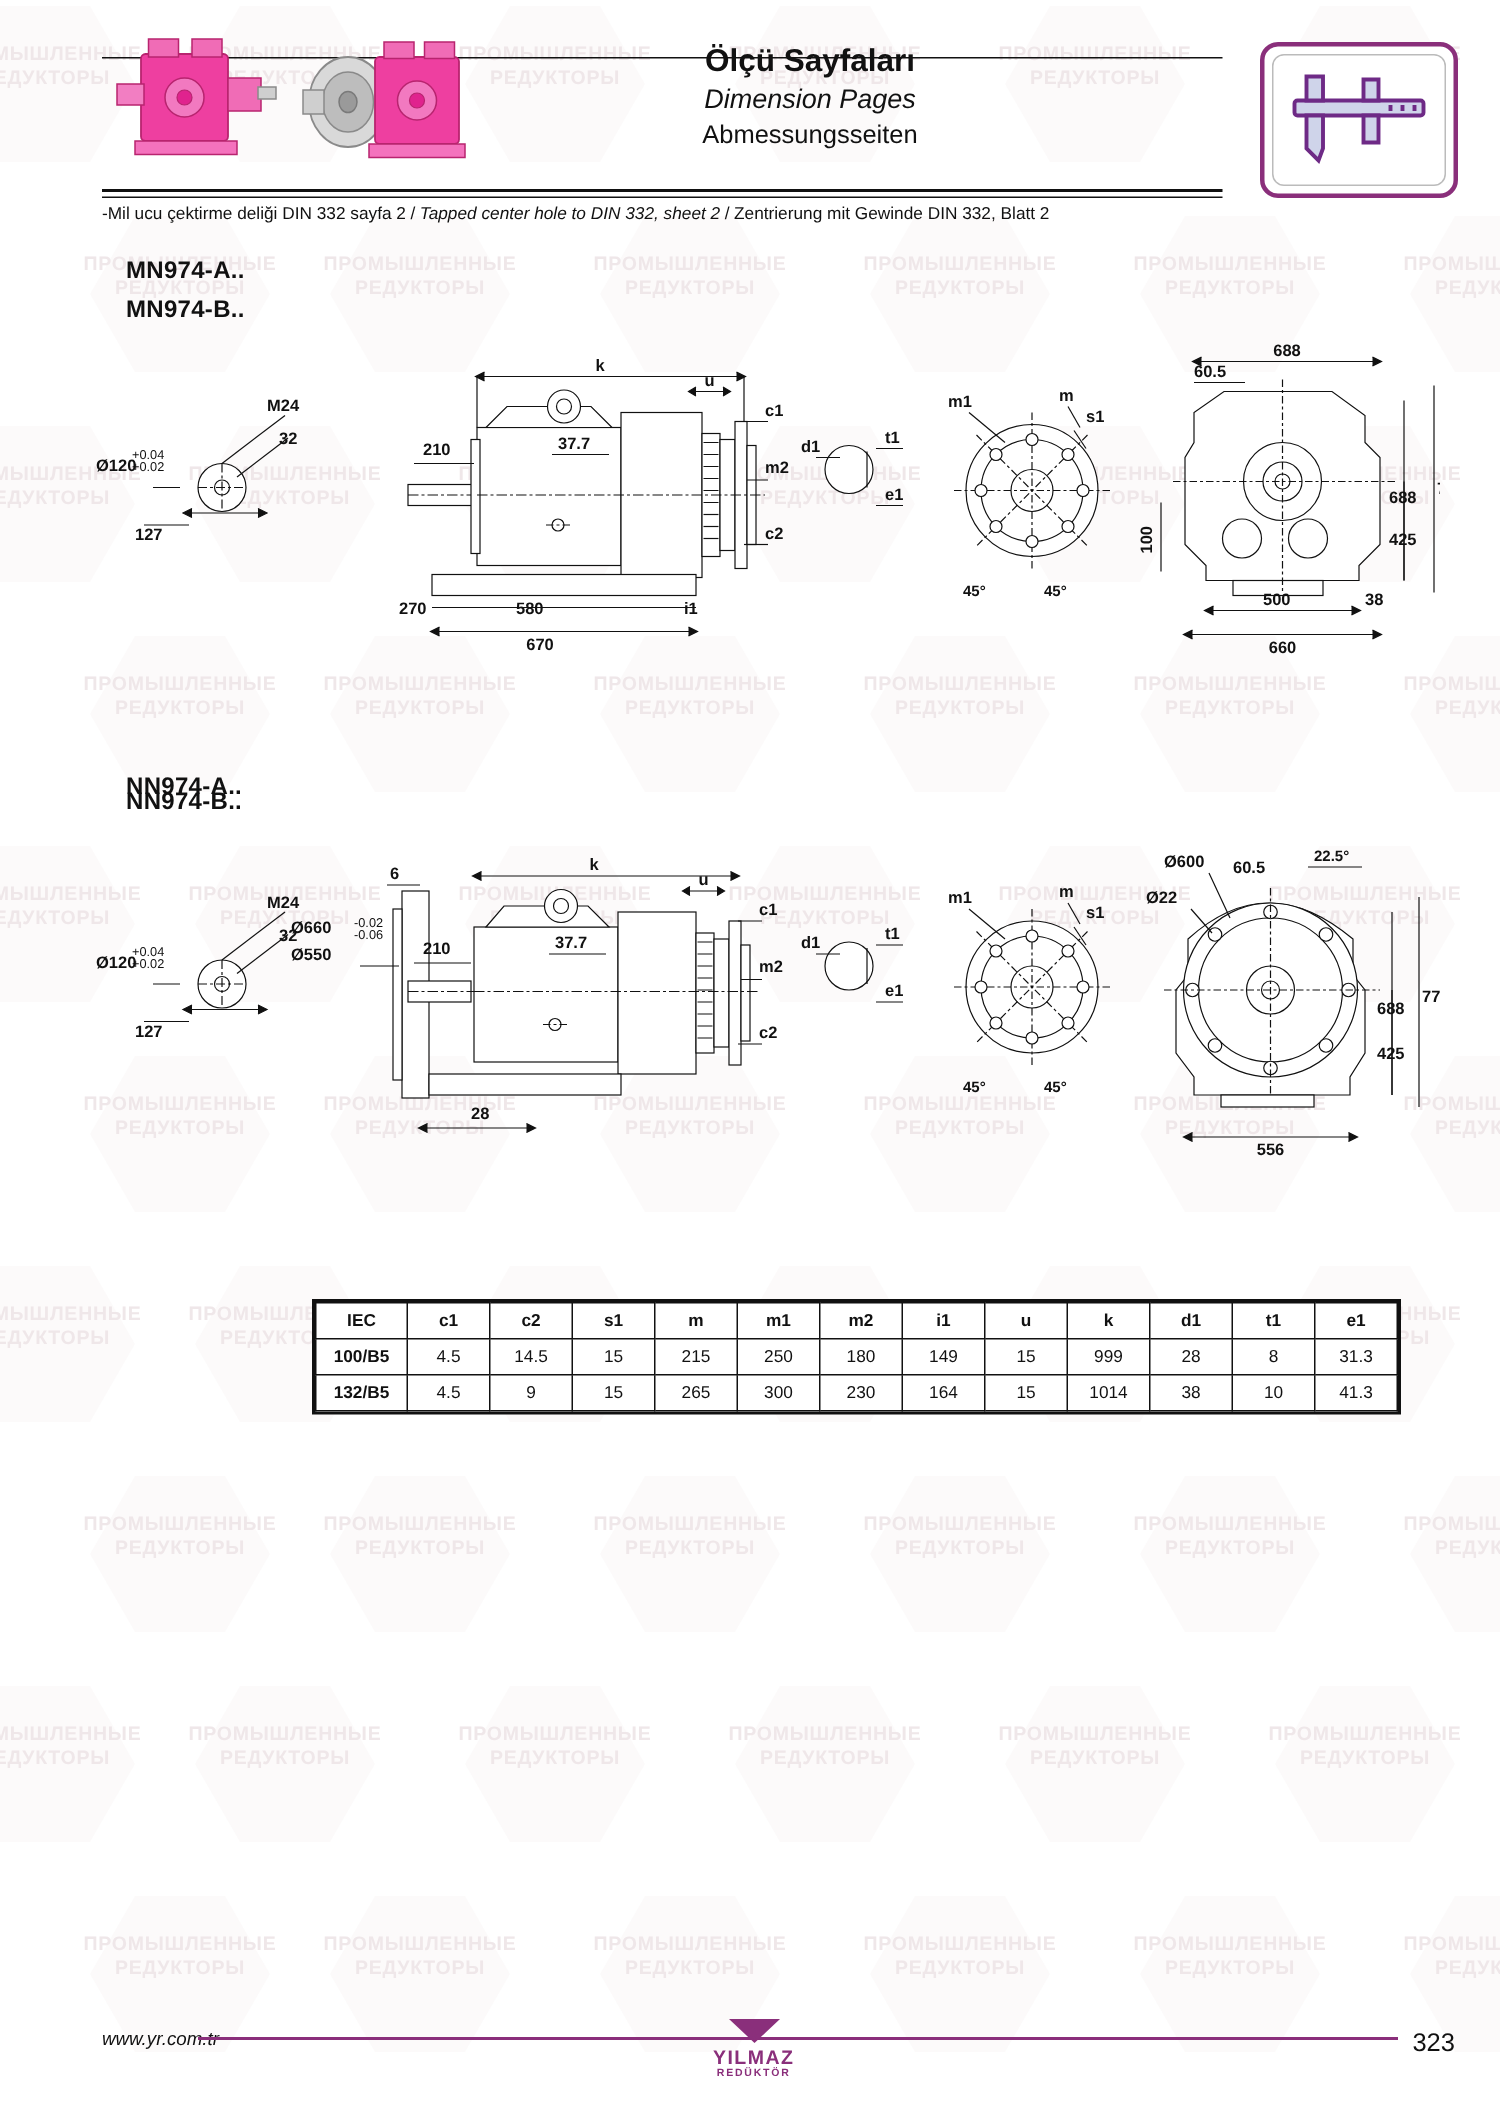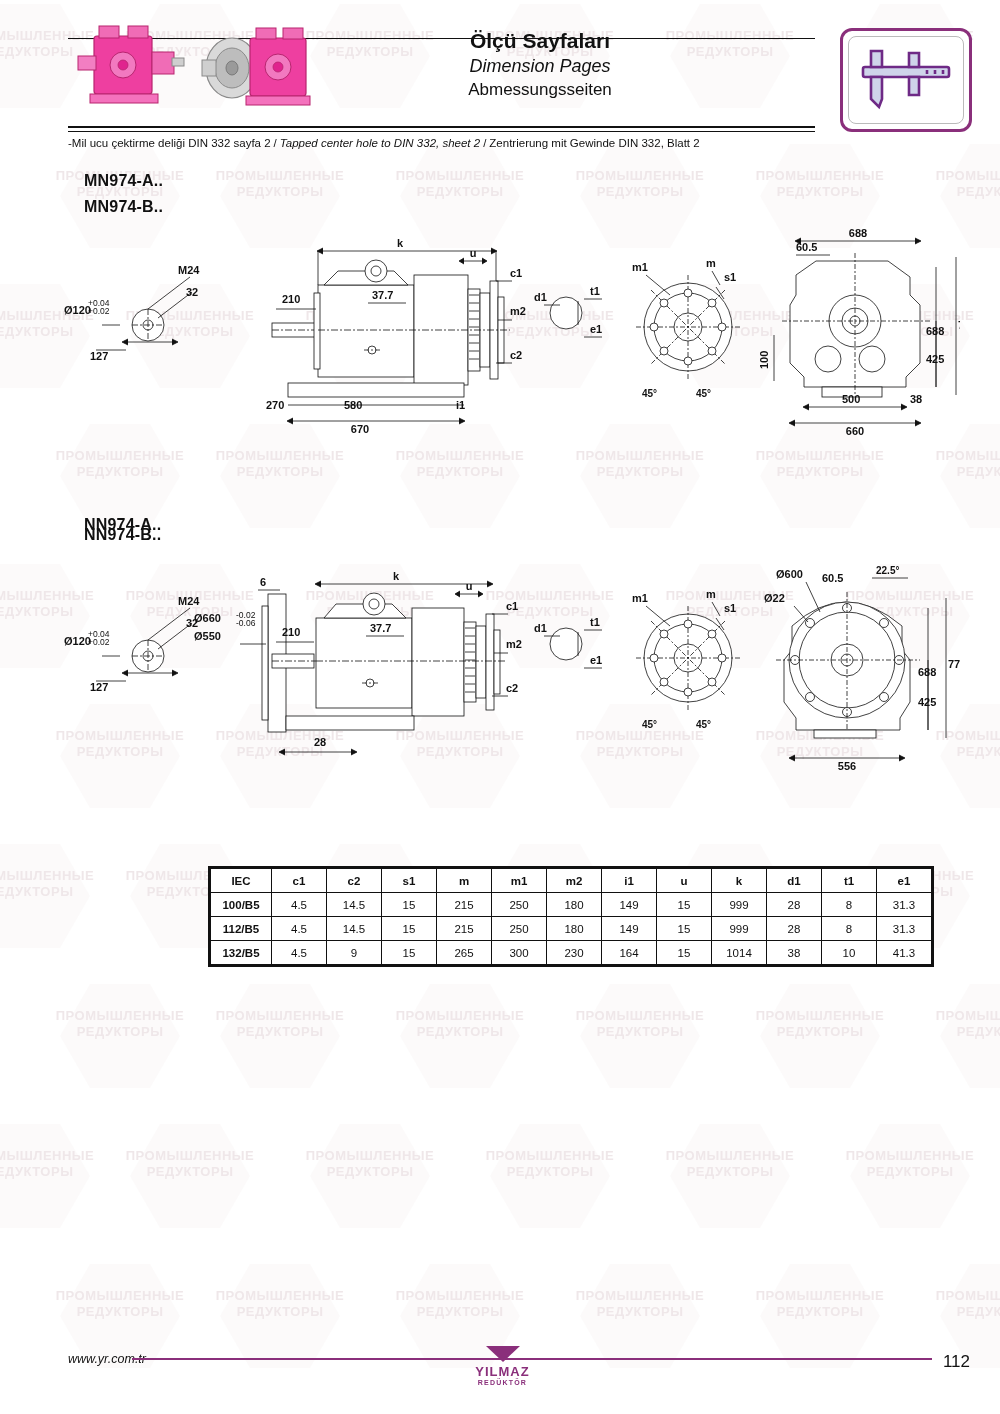--- a/index.html
+++ b/index.html
@@ -869,35 +869,20 @@
               <td>250</td>
               <td>180</td>
               <td>149</td>
               <td>15</td>
               <td>999</td>
               <td>28</td>
               <td>8</td>
               <td>31.3</td>
             </tr>
             <tr>
-              <td class="iec">112/B5</td>
-              <td>4.5</td>
-              <td>14.5</td>
-              <td>15</td>
-              <td>215</td>
-              <td>250</td>
-              <td>180</td>
-              <td>149</td>
-              <td>15</td>
-              <td>999</td>
-              <td>28</td>
-              <td>8</td>
-              <td>31.3</td>
-            </tr>
-            <tr>
               <td class="iec">132/B5</td>
               <td>4.5</td>
               <td>9</td>
               <td>15</td>
               <td>265</td>
               <td>300</td>
               <td>230</td>
               <td>164</td>
               <td>15</td>
               <td>1014</td>
@@ -911,16 +896,16 @@
   </div>
 
   <div class="footer">
     <div class="f-url">www.yr.com.tr</div>
     <div class="f-line"></div>
     <div class="f-logo">
       <div class="tri"></div>
       <div class="lg-name">YILMAZ</div>
       <div class="lg-sub">REDÜKTÖR</div>
     </div>
-    <div class="f-page">112</div>
+    <div class="f-page">323</div>
   </div>
 
 </div>
 
 </body></html>

